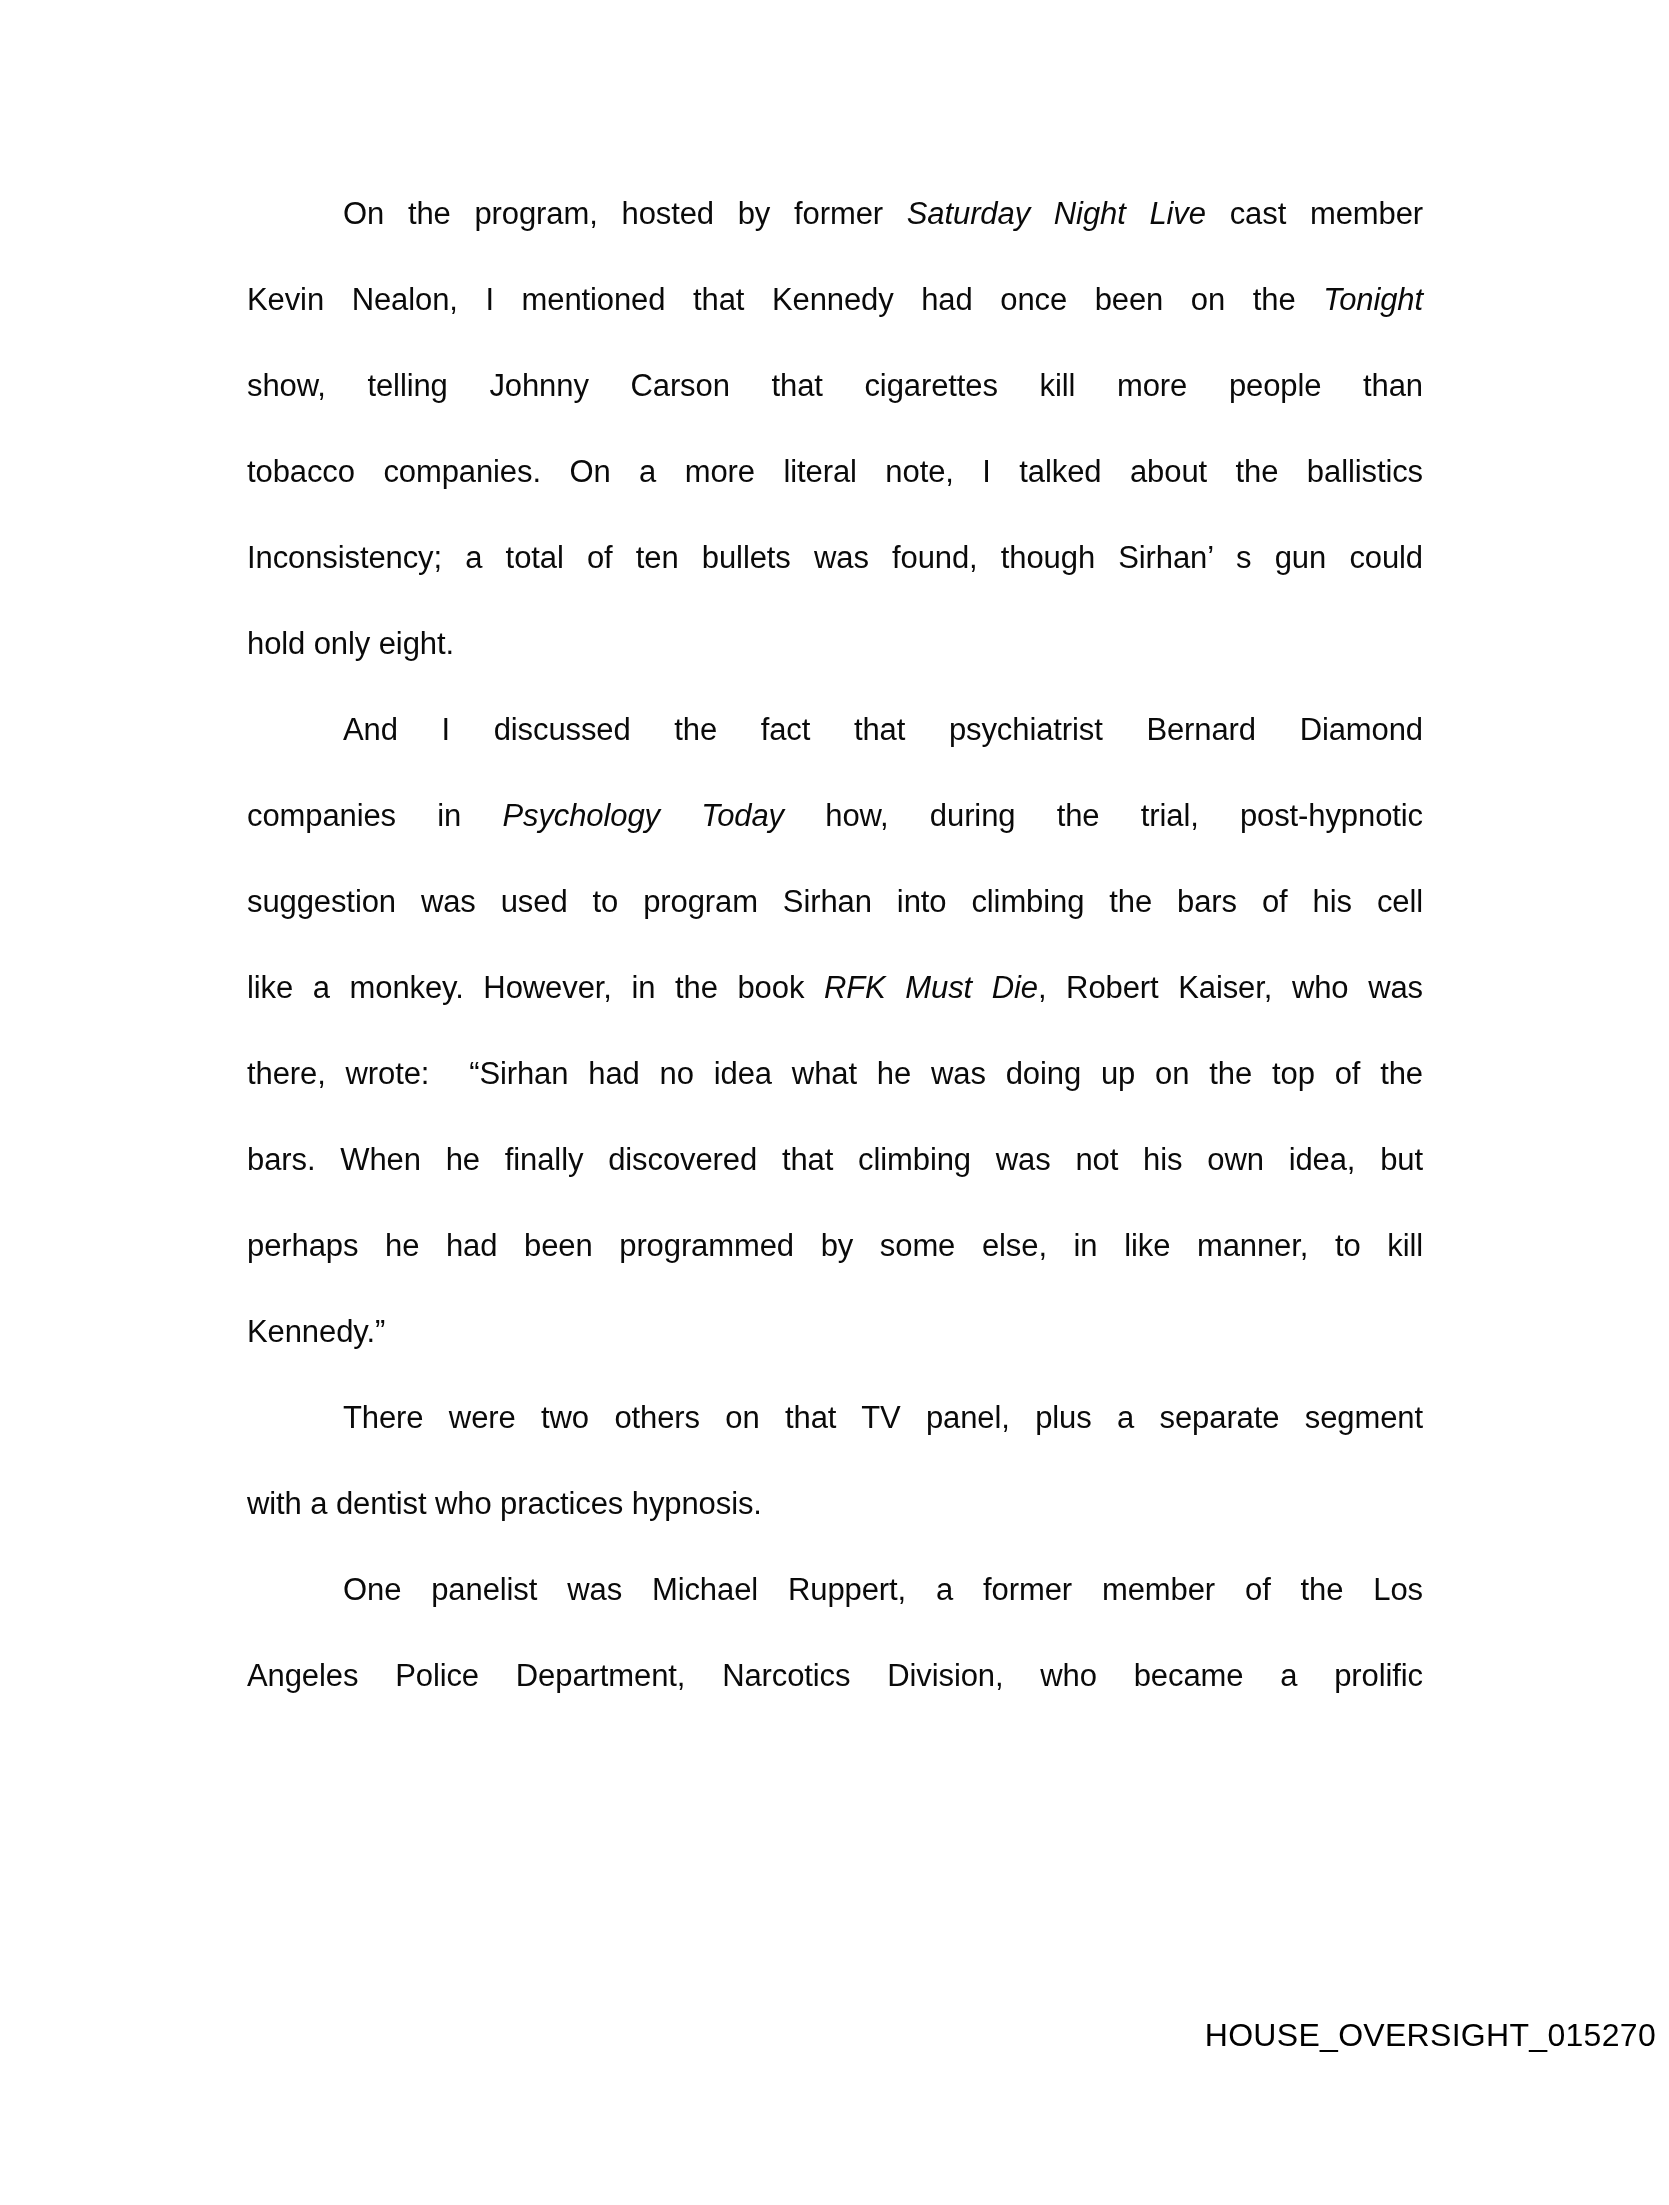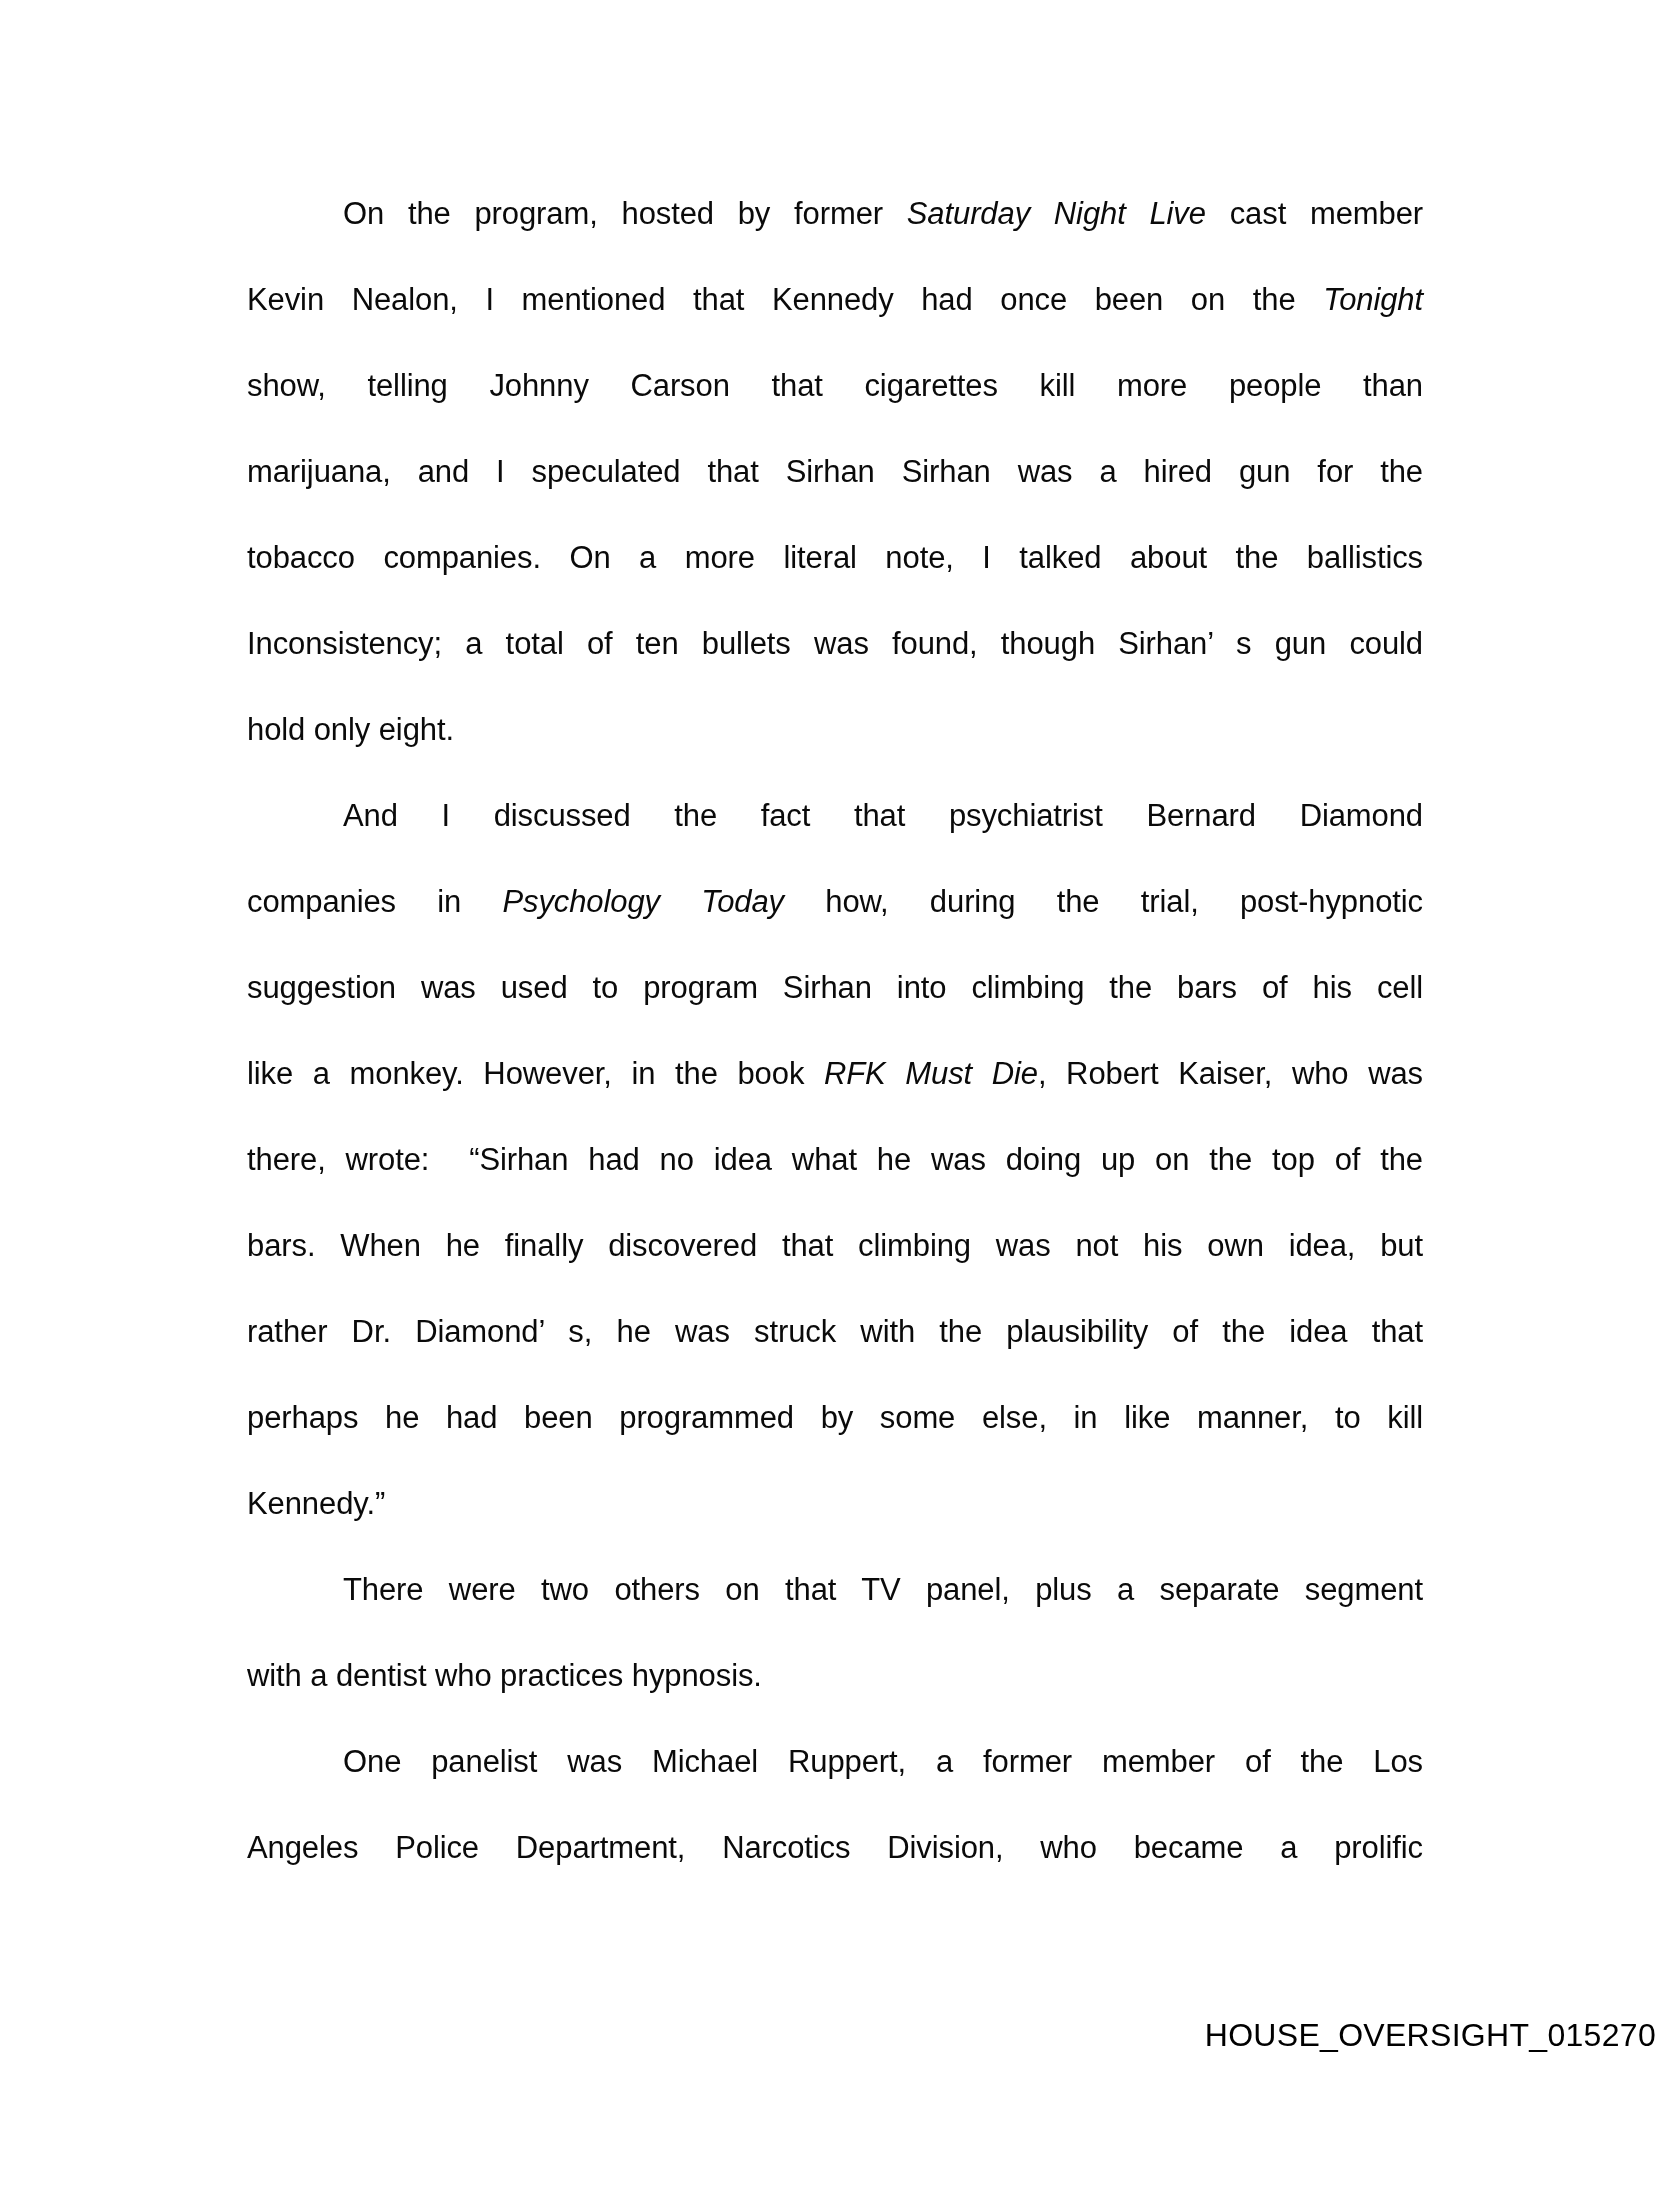--- a/index.html
+++ b/index.html
@@ -54,31 +54,29 @@
   }
 </style>
 </head>
 <body>
 
 <div class="page">
   <div class="textblock">
       <div class="line just indent"><span>On the program, hosted by former </span><span class="italic">Saturday Night Live</span><span> cast member</span></div>
       <div class="line just"><span>Kevin Nealon, I mentioned that Kennedy had once been on the </span><span class="italic">Tonight</span></div>
       <div class="line just"><span>show, telling Johnny Carson that cigarettes kill more people than</span></div>
-      <div class="line just"><span>marijuana, and I speculated that Sirhan Sirhan was a hired gun for the</span></div>
       <div class="line just"><span>tobacco companies. On a more literal note, I talked about the ballistics</span></div>
       <div class="line just"><span>Inconsistency; a total of ten bullets was found, though Sirhan’ s gun could</span></div>
       <div class="line left"><span>hold only eight.</span></div>
       <div class="line just indent"><span>And I discussed the fact that psychiatrist Bernard Diamond</span></div>
       <div class="line just"><span>companies in </span><span class="italic">Psychology Today</span><span> how, during the trial, post-hypnotic</span></div>
       <div class="line just"><span>suggestion was used to program Sirhan into climbing the bars of his cell</span></div>
       <div class="line just"><span>like a monkey. However, in the book </span><span class="italic">RFK Must Die</span><span>, Robert Kaiser, who was</span></div>
       <div class="line just"><span>there, wrote:&nbsp; “Sirhan had no idea what he was doing up on the top of the</span></div>
       <div class="line just"><span>bars. When he finally discovered that climbing was not his own idea, but</span></div>
-      <div class="line just"><span>rather Dr. Diamond’ s, he was struck with the plausibility of the idea that</span></div>
       <div class="line just"><span>perhaps he had been programmed by some else, in like manner, to kill</span></div>
       <div class="line left"><span>Kennedy.”</span></div>
       <div class="line just indent"><span>There were two others on that TV panel, plus a separate segment</span></div>
       <div class="line left"><span>with a dentist who practices hypnosis.</span></div>
       <div class="line just indent"><span>One panelist was Michael Ruppert, a former member of the Los</span></div>
       <div class="line just"><span>Angeles Police Department, Narcotics Division, who became a prolific</span></div>
     </div>
   <div class="footer">HOUSE_OVERSIGHT_015270</div>
 </div>
 

